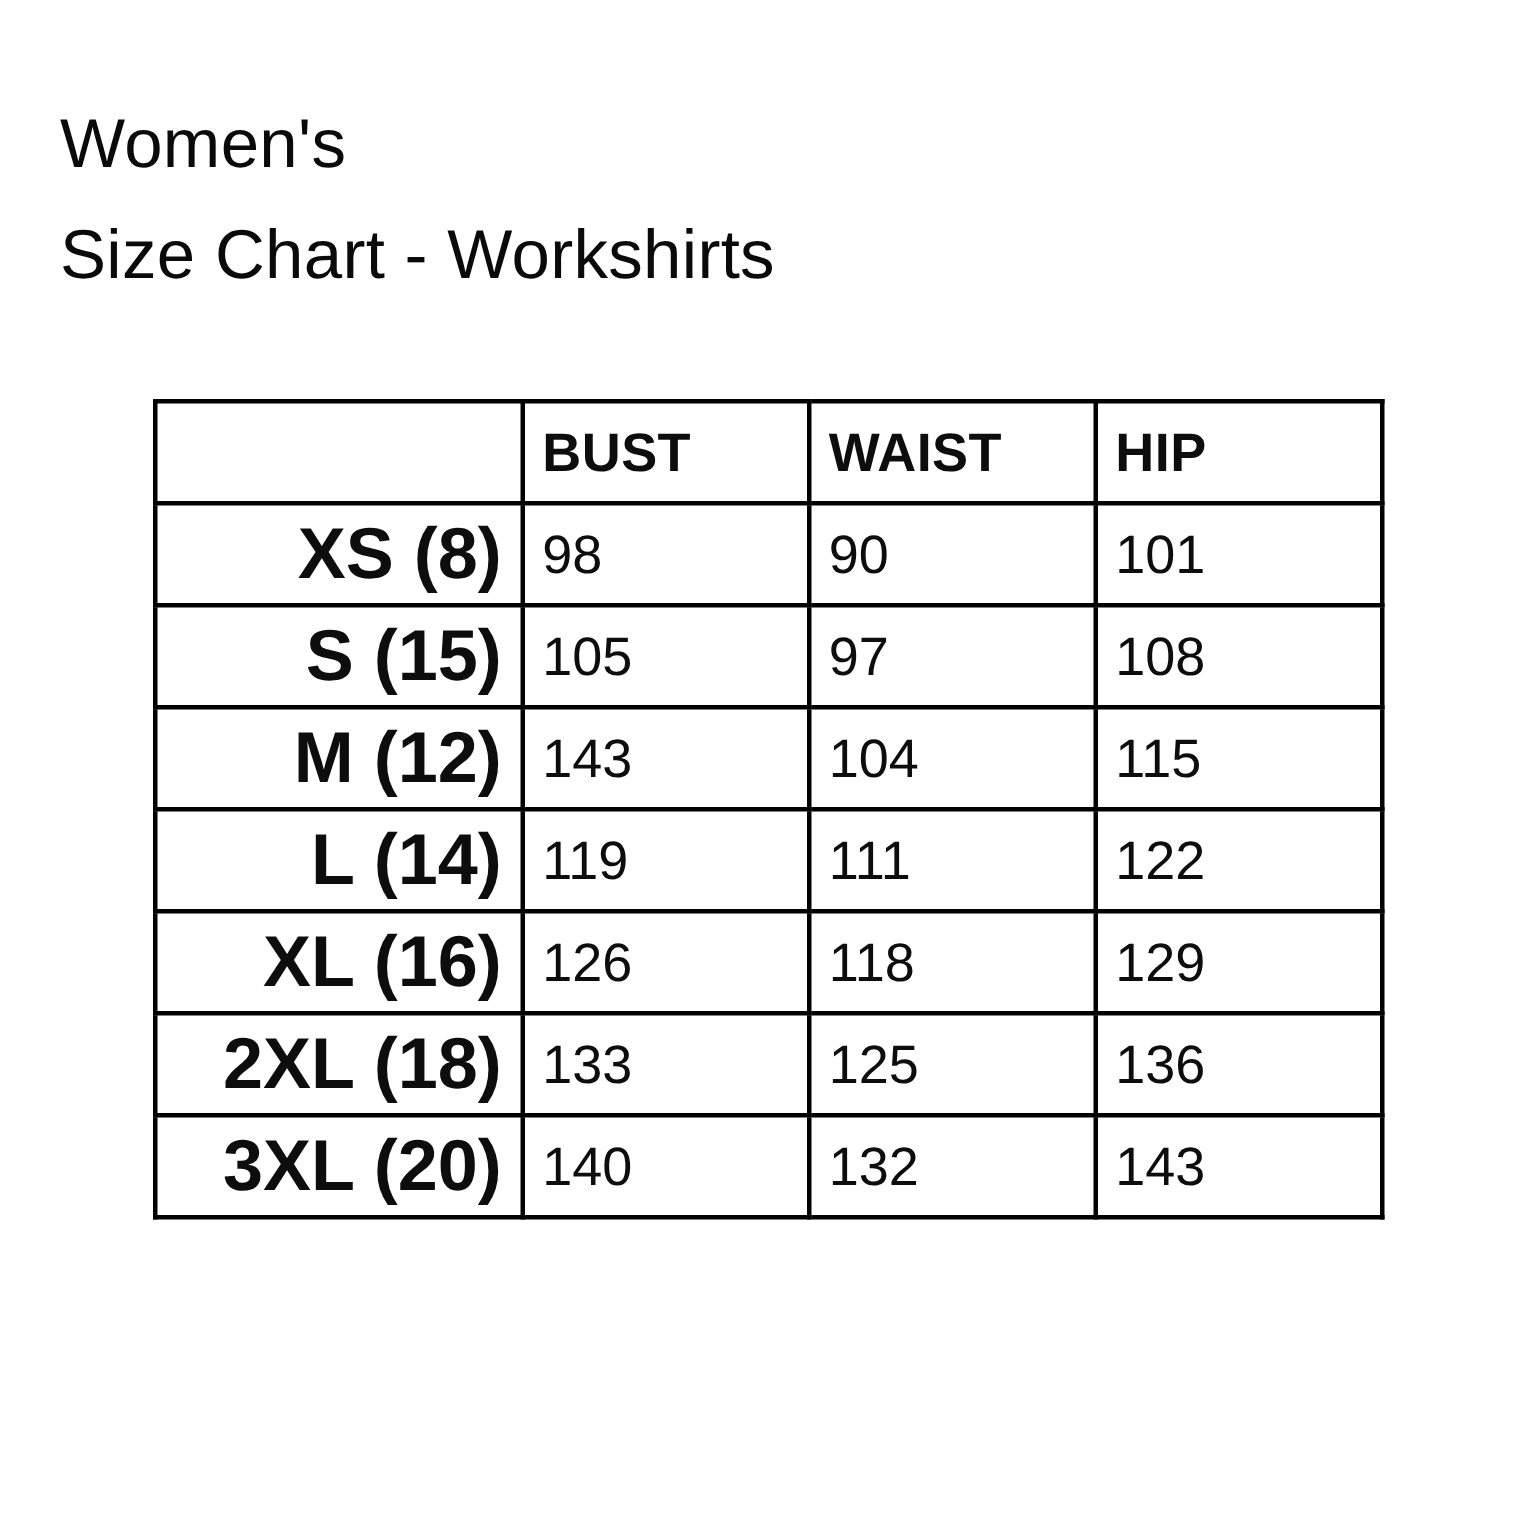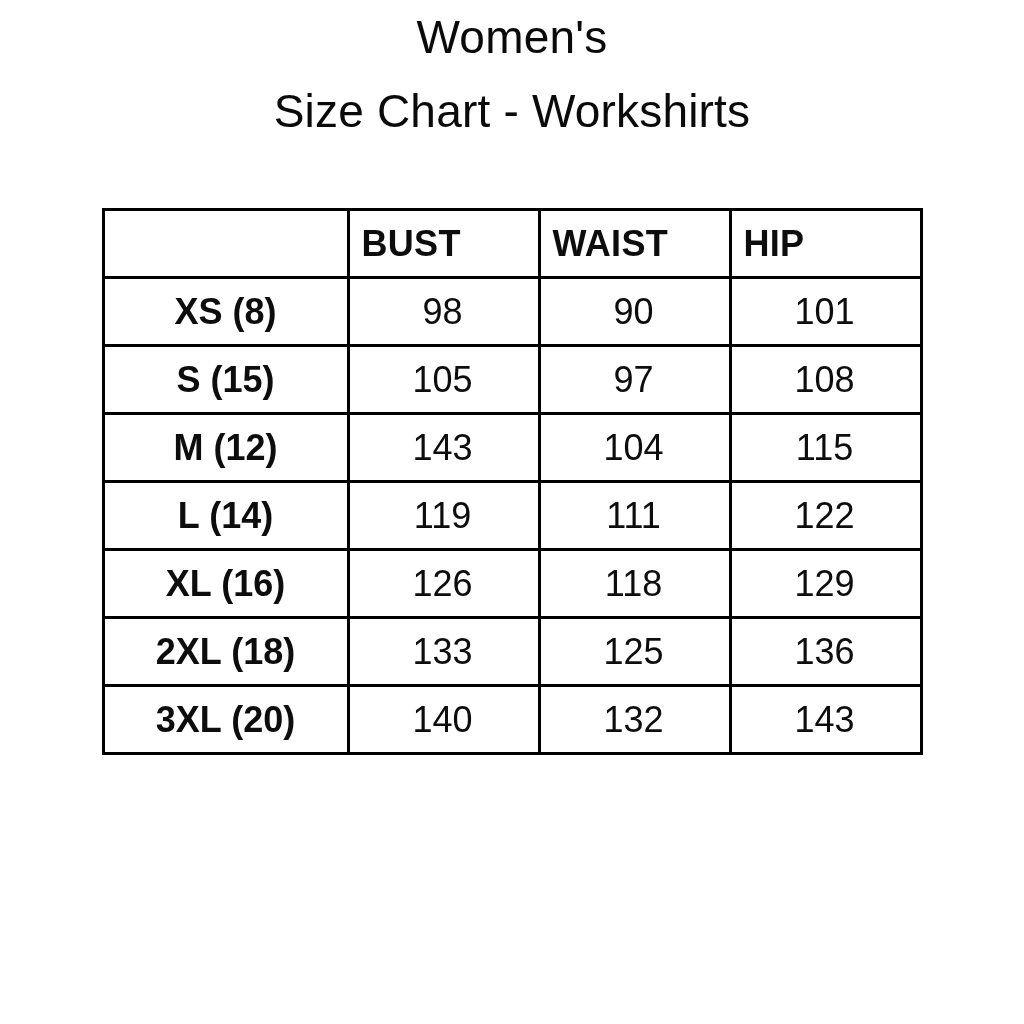--- a/index.html
+++ b/index.html
@@ -14,21 +14,23 @@
     color: #0d0d0d;
     overflow: hidden;
   }
   .page {
     width: 1024px;
     height: 1024px;
     position: relative;
     box-sizing: border-box;
   }
   .title-block {
-    text-align: center;
+    padding-top: 58px;
+    text-align: left;
+    margin-left: 40px;
   }
   .title-line {
     font-size: 46px;
     line-height: 74px;
     font-weight: 400;
     color: #0a0a0a;
     letter-spacing: 0.2px;
   }
   .table-wrap {
     margin-top: 36px;
@@ -56,26 +58,26 @@
   thead th {
     font-weight: bold;
     text-align: left;
     vertical-align: middle;
     font-size: 36px;
     letter-spacing: 0.3px;
   }
   thead th.corner { border-top: 3px solid #000; }
   tbody td.row-label {
     font-weight: bold;
-    text-align: center;
+    text-align: right;
     vertical-align: middle;
-    font-size: 36px;
+    font-size: 48px;
   }
   tbody td.num {
-    text-align: center;
+    text-align: left;
     vertical-align: middle;
     font-weight: 400;
     font-size: 36px;
     padding-right: 14px;
   }
 </style>
 </head>
 <body>
 
 <div class="page">

